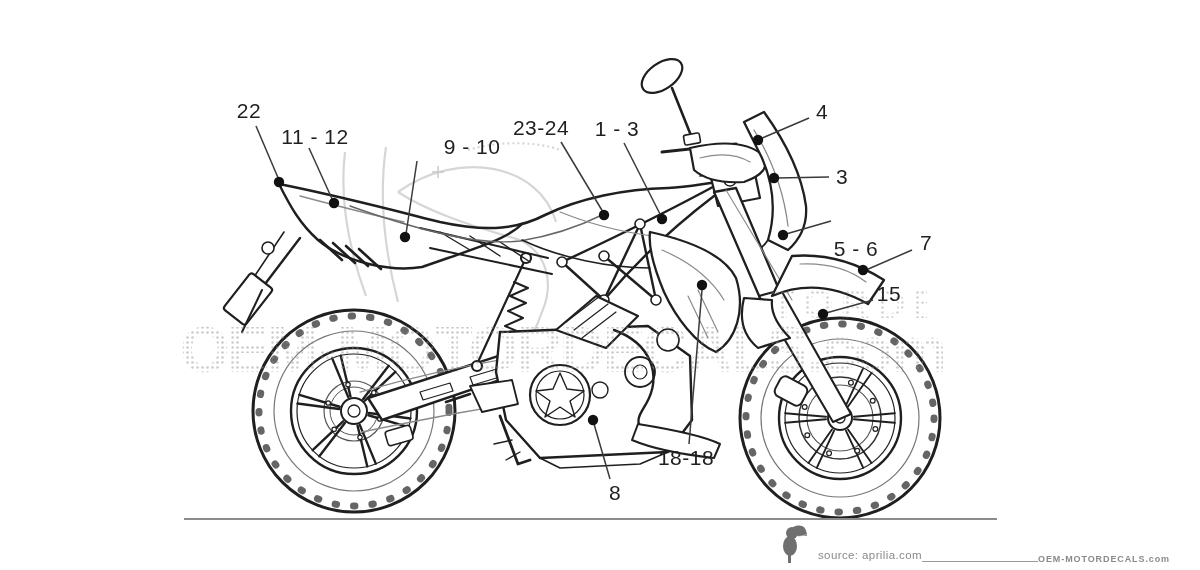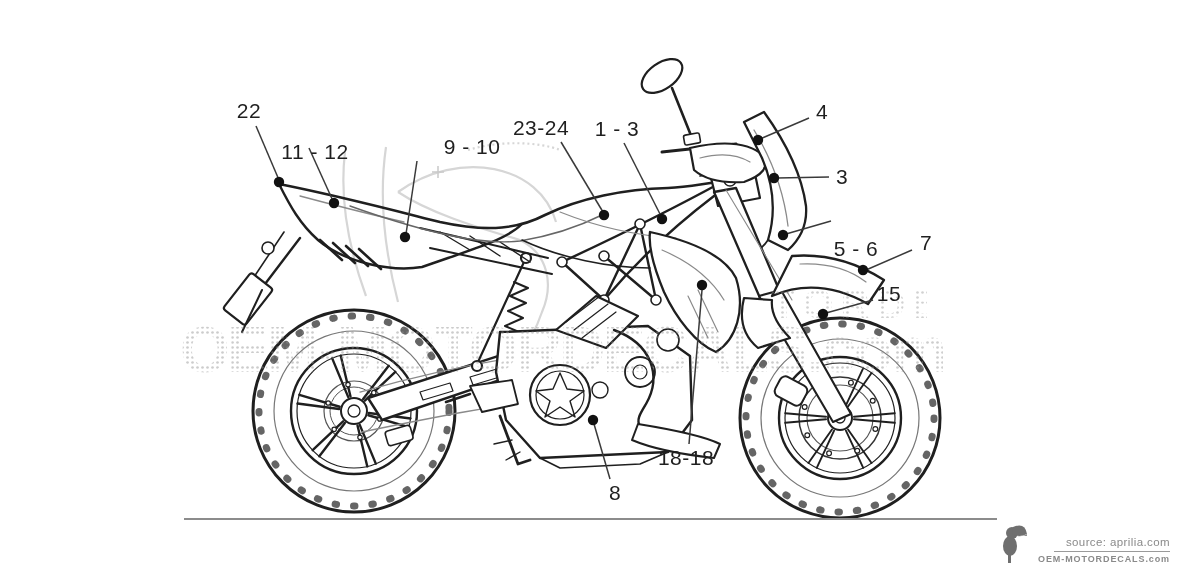--- a/index.html
+++ b/index.html
@@ -9,21 +9,21 @@
   }
   #art{position:absolute;left:0;top:0;}
   .callout-label{
     position:absolute;transform:translate(-50%,-50%);
     font-size:21px;color:#1f1f1f;letter-spacing:.5px;white-space:nowrap;
     font-family:"Liberation Sans", sans-serif;
   }
   .footer{
     position:absolute;right:30px;bottom:6px;display:flex;align-items:flex-end;gap:9px;
   }
-  .footer .txtcol{display:flex;flex-direction:column;align-items:flex-end;}
+  .footer .txtcol{display:flex;flex-direction:row;align-items:flex-end;}
   .footer .source{font-size:11.5px;color:#8a8a8a;letter-spacing:.4px;margin-bottom:3px;}
   .footer .rule{width:116px;height:1px;background:#9a9a9a;margin-bottom:2px;}
   .footer .brand{font-size:9px;font-weight:bold;color:#8a8a8a;letter-spacing:.9px;}
 </style>
 </head>
 <body>
 
 <div id="stage">
 
   <svg id="art" width="1200" height="570" viewBox="0 0 1200 570">
@@ -263,21 +263,21 @@
         <circle cx="823" cy="314" r="5.2" fill="#111"></circle>
         <line x1="689" y1="444" x2="702" y2="290" stroke="#3a3a3a" stroke-width="1.5"></line>
         <circle cx="702" cy="285" r="5.2" fill="#111"></circle>
         <line x1="610" y1="479" x2="594" y2="424" stroke="#3a3a3a" stroke-width="1.5"></line>
         <circle cx="593" cy="420" r="5.2" fill="#111"></circle>
       </g>
   </svg>
 
   <div id="labels">
       <div class="callout-label" style="left: 249px; top: 111px;">22</div>
-      <div class="callout-label" style="left: 315px; top: 152px;">11 - 12</div>
+      <div class="callout-label" style="left: 315px; top: 137px;">11 - 12</div>
       <div class="callout-label" style="left: 424px; top: 147px; margin-left: 48px;">9 - 10</div>
       <div class="callout-label" style="left: 541px; top: 128px;">23-24</div>
       <div class="callout-label" style="left: 617px; top: 129px;">1 - 3</div>
       <div class="callout-label" style="left: 822px; top: 112px;">4</div>
       <div class="callout-label" style="left: 842px; top: 177px;">3</div>
       <div class="callout-label" style="left: 856px; top: 213px; margin-top: 36px;">5 - 6</div>
       <div class="callout-label" style="left: 926px; top: 243px;">7</div>
       <div class="callout-label" style="left: 889px; top: 294px;">15</div>
       <div class="callout-label" style="left: 686px; top: 458px;">18-18</div>
       <div class="callout-label" style="left: 615px; top: 493px;">8</div>

